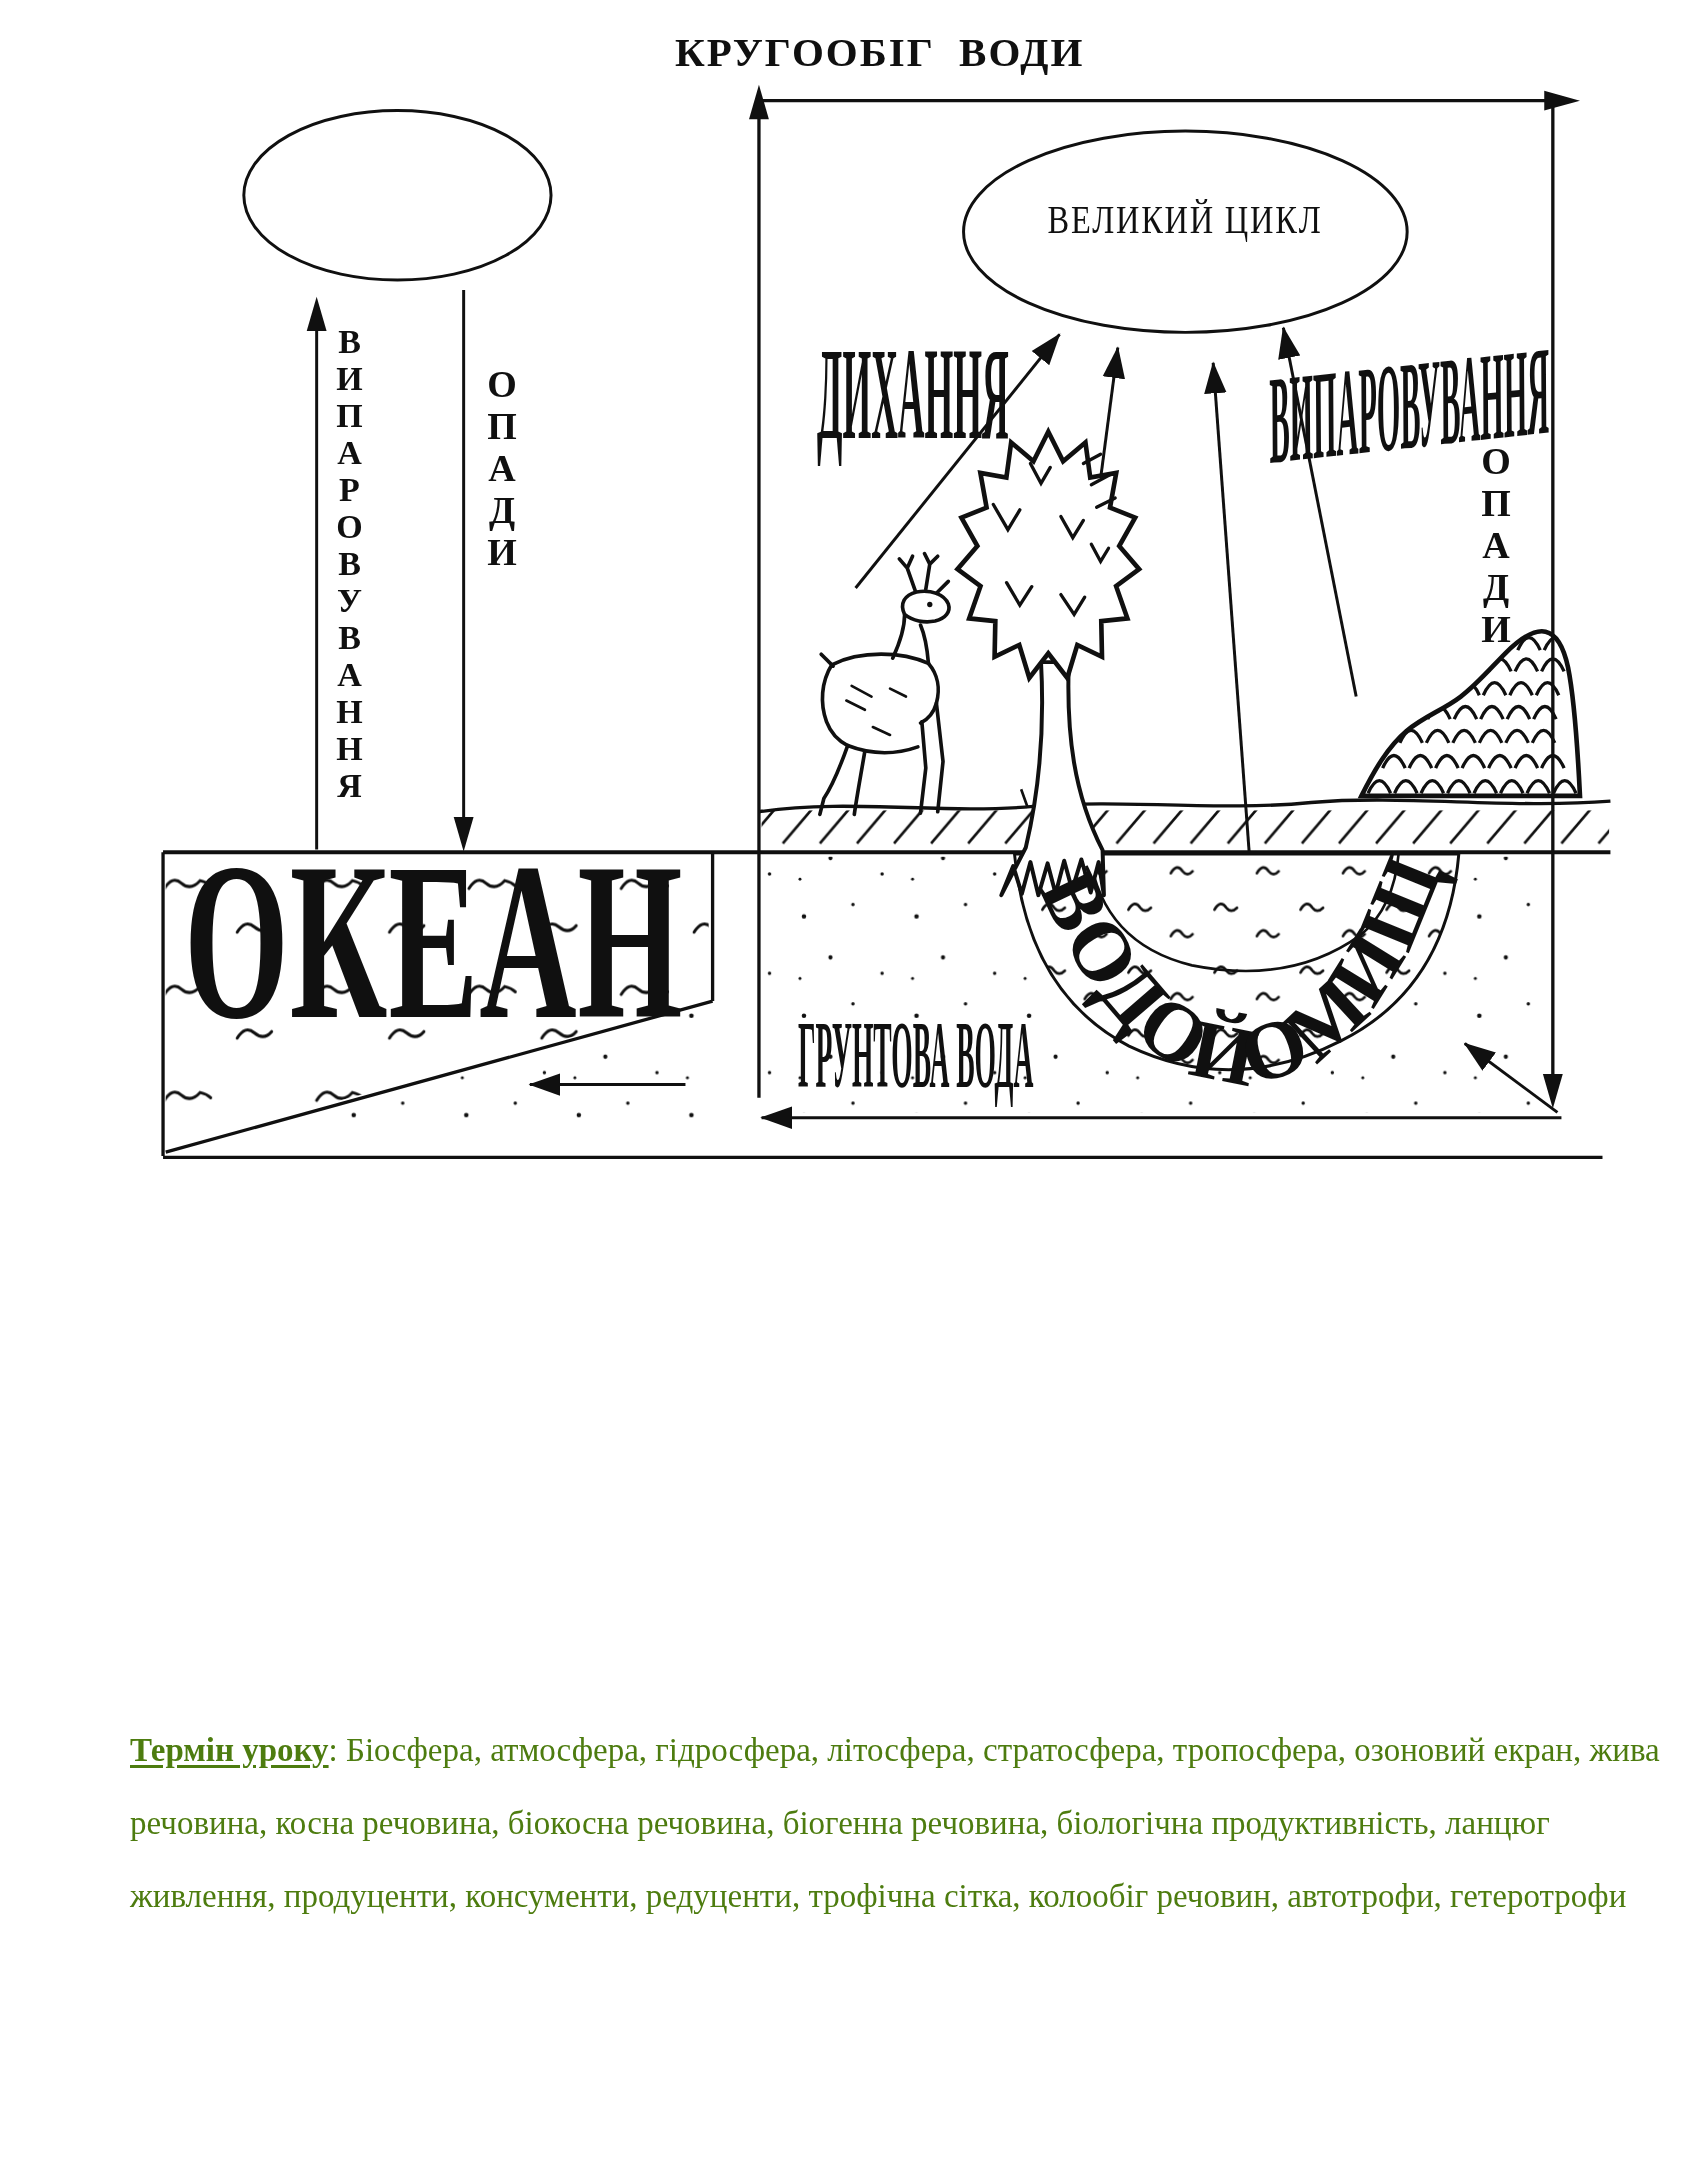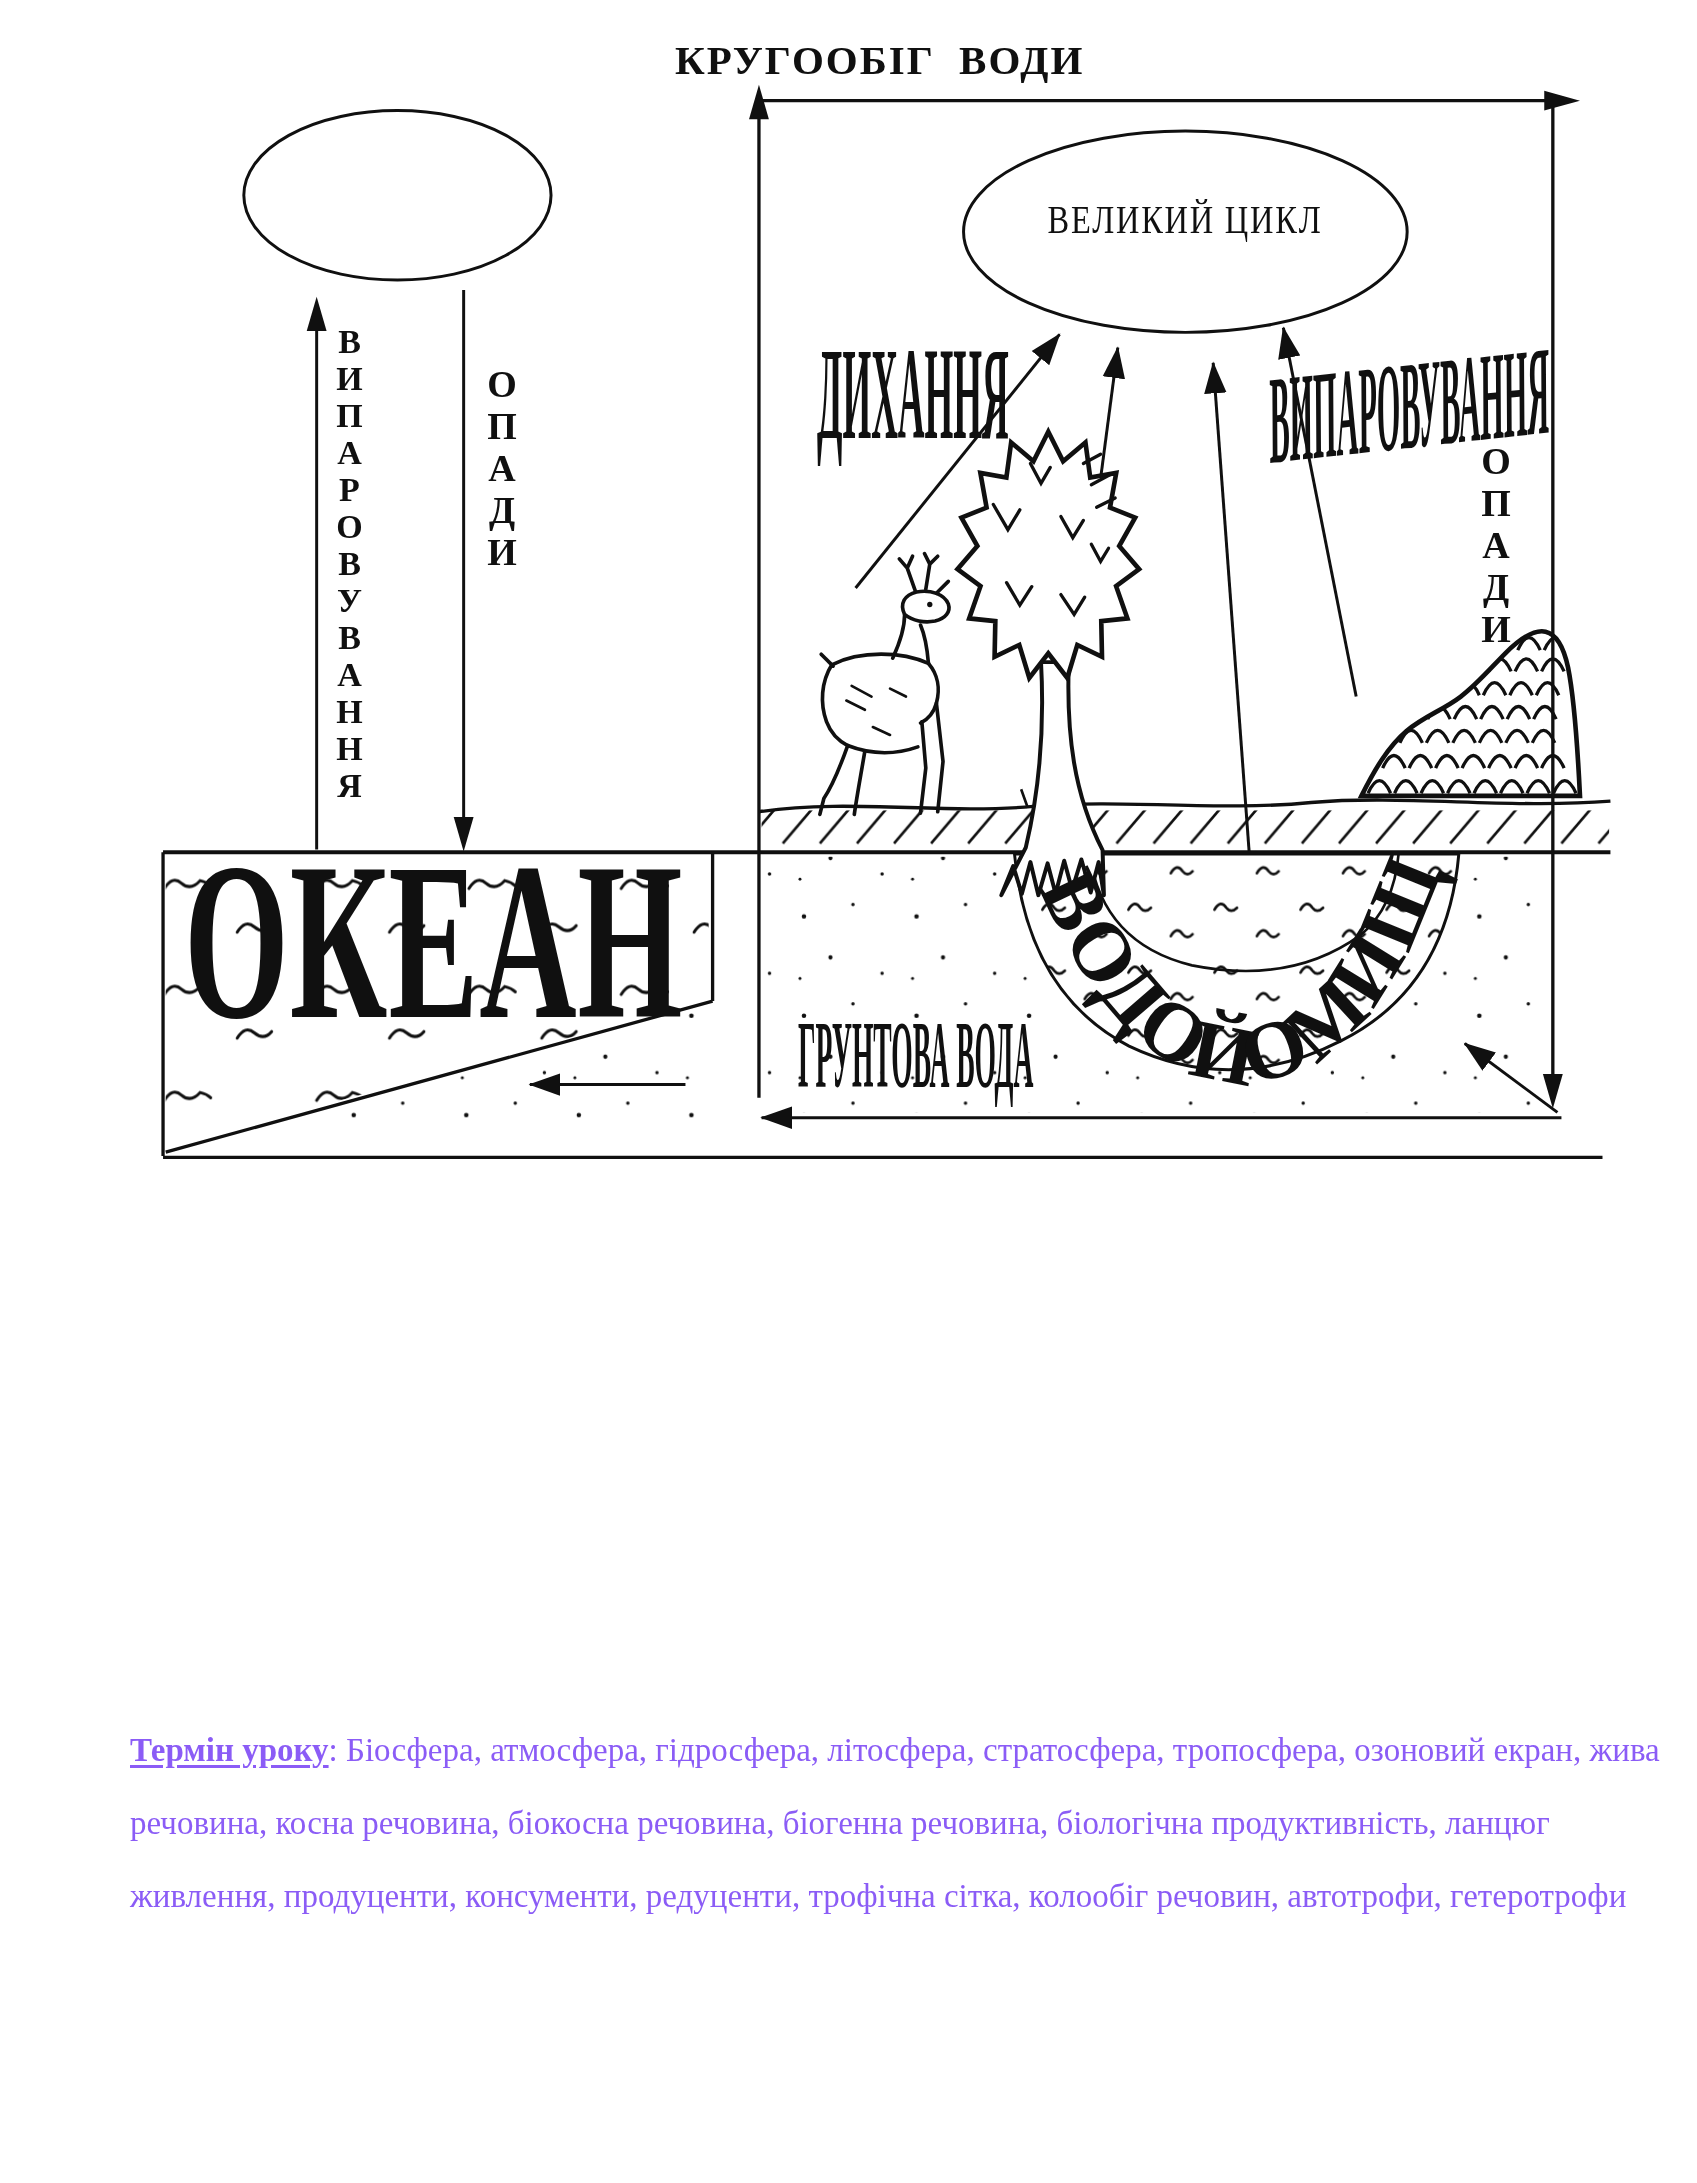--- a/index.html
+++ b/index.html
@@ -6,21 +6,21 @@
   .page{position:relative;width:1698px;height:2183px;background:#ffffff;overflow:hidden;
         font-family:"Liberation Serif",serif;color:#101010;}
   svg{position:absolute;left:0;top:0;}
   .lbl{position:absolute;line-height:1;white-space:nowrap;color:#101010;
        font-family:"Liberation Serif",serif;transform-origin:left top;}
   .big{font-weight:700;}
   .vert{writing-mode:vertical-rl;text-orientation:upright;font-weight:700;}
   .title{font-weight:700;letter-spacing:2px;word-spacing:12px;text-align:center;}
   .ell{text-align:center;letter-spacing:2px;}
   .terms{position:absolute;left:130px;top:1681px;width:1536px;font-size:33px;
-         line-height:73px;color:#8b5cf6;text-align:left;}
+         line-height:73px;color:#4d7c0f;text-align:left;}
   .terms b{text-decoration:underline;text-decoration-thickness:2.6px;text-underline-offset:4px;}
 </style>
 </head>
 <body>
 
 <div class="page">
 
   <svg width="1698" height="2183" viewBox="0 0 2564 3297">
     <defs>
       <marker id="mA" markerUnits="userSpaceOnUse" markerWidth="52" markerHeight="40" refX="46" refY="20" orient="auto">
@@ -188,21 +188,21 @@
       <line x1="2358" y1="1688" x2="1150" y2="1688" stroke-width="4.5" marker-end="url(#mA)"></line>
       <line x1="2352" y1="1680" x2="2212" y2="1576" stroke-width="4.5" marker-end="url(#mA)"></line>
       <line x1="246" y1="1748" x2="2420" y2="1748" stroke-width="5"></line>
     </g>
 
     <text font-family="Liberation Serif, serif" font-weight="700" font-size="125" letter-spacing="2" fill="#101010">
       <textPath href="#pondTextPath" startOffset="8">ВОДОЙОМИЩЕ</textPath>
     </text>
   </svg>
 
-  <div class="lbl title" style="left:675px;top:40px;width:371px;font-size:41px;">КРУГООБІГ ВОДИ</div>
+  <div class="lbl title" style="left:675px;top:32px;width:371px;font-size:41px;">КРУГООБІГ ВОДИ</div>
 
 
   <div class="lbl ell" style="left:993px;top:200px;width:384px;font-size:36px;transform:scale(0.9,1.1);transform-origin:center top;">ВЕЛИКИЙ ЦИКЛ</div>
 
   <div class="lbl big" style="left:817px;top:328px;font-size:132px;transform:scale(0.28,1);">ДИХАННЯ</div>
 
   <div class="lbl big" style="left:1269px;top:358px;font-size:126px;transform:scale(0.24,1) rotate(-1.5deg);">ВИПАРОВУВАННЯ</div>
 
   <div class="lbl vert" style="left:332px;top:323px;font-size:34px;">ВИПАРОВУВАННЯ</div>
 

